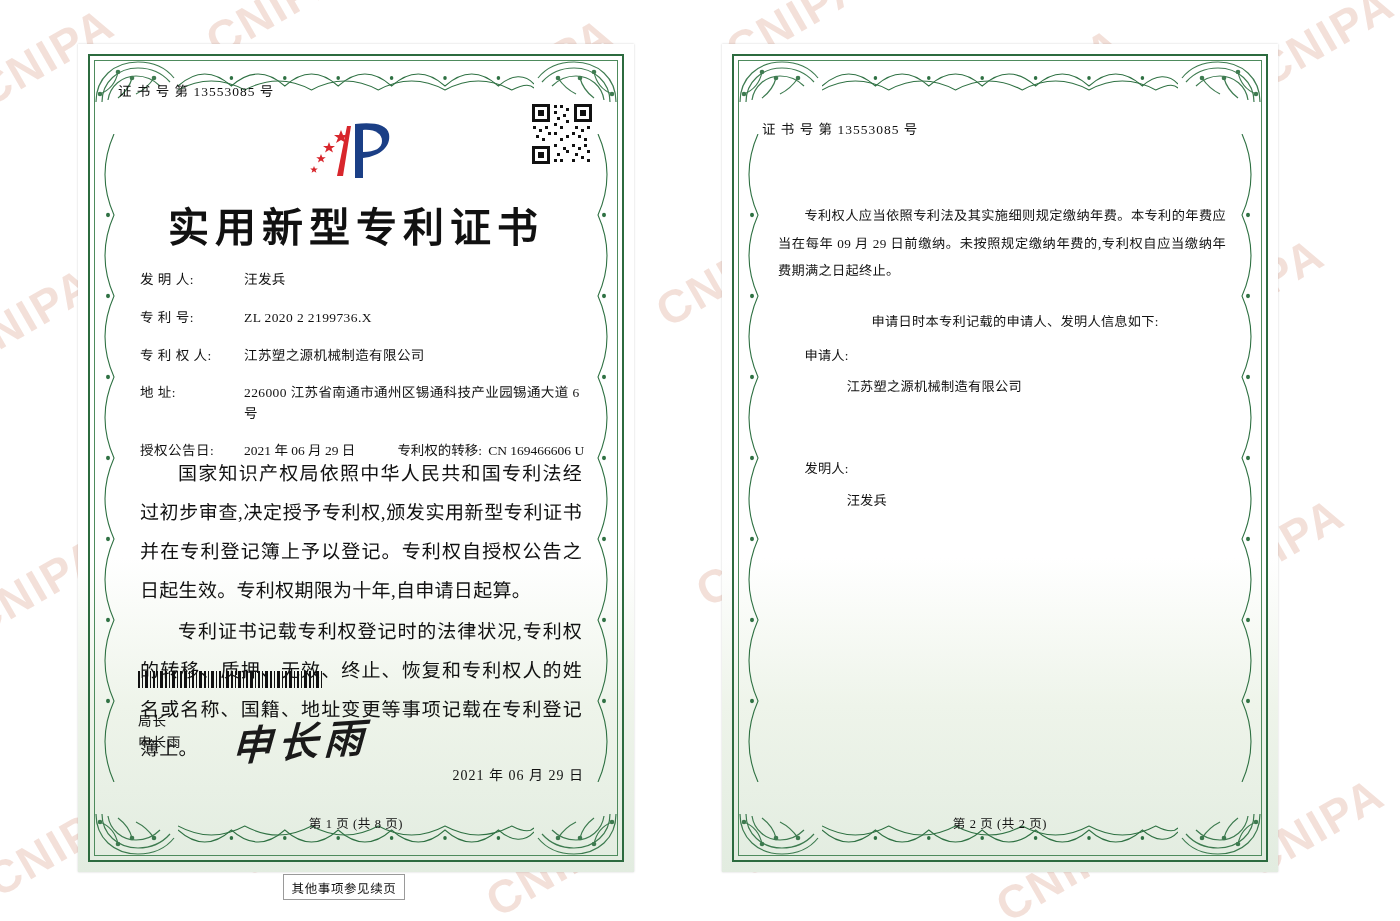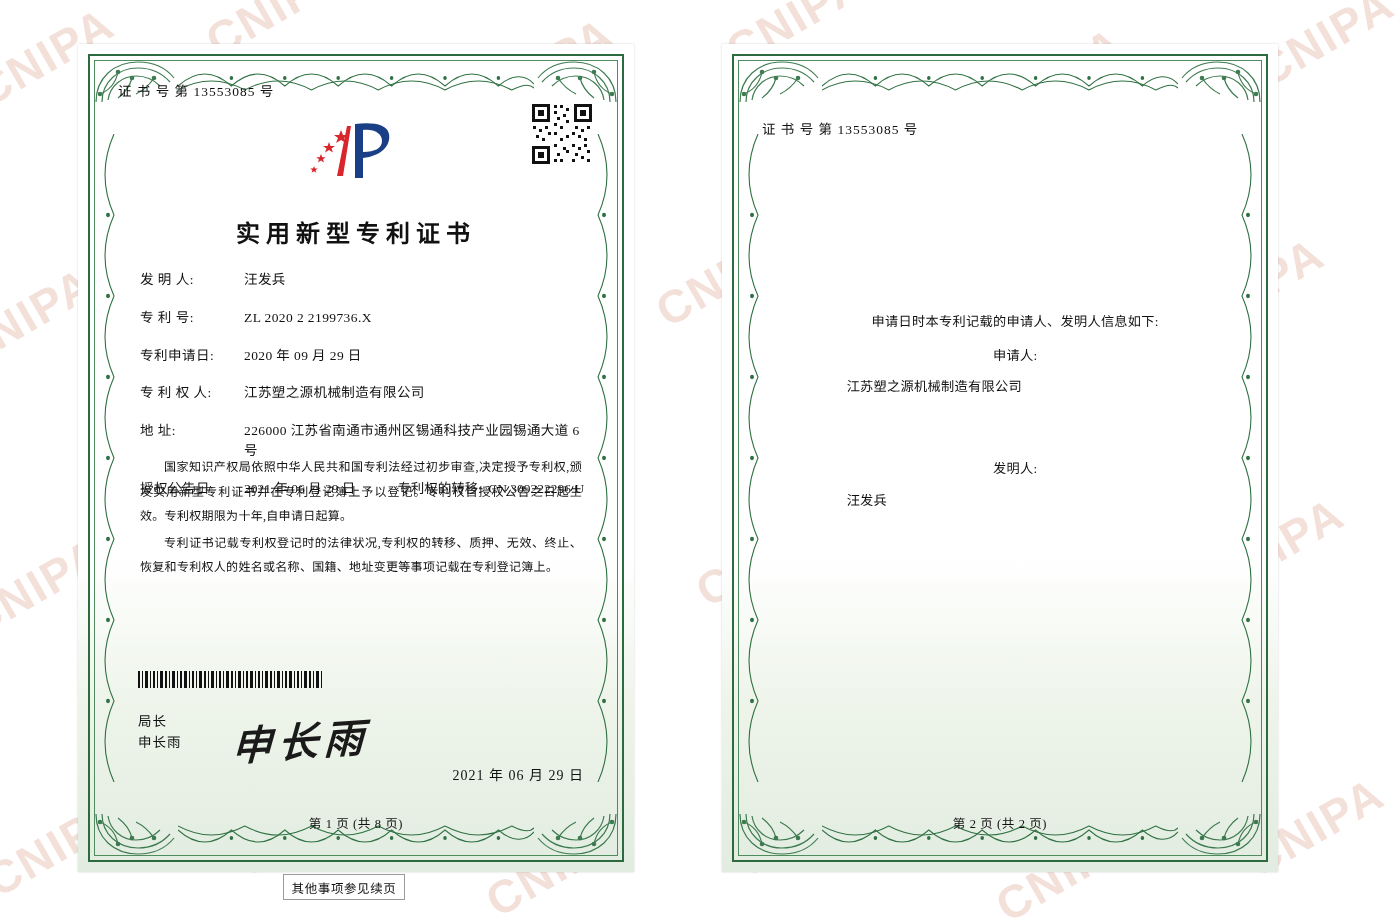--- a/index.html
+++ b/index.html
@@ -125,23 +125,23 @@
     right: 6px;
     top: 22px;
     width: 64px;
     height: 64px;
     background-color: #ffffff;
   }
 
   .main-title {
     position: absolute;
     left: 0; right: 0;
-    top: 134px;
+    top: 114px;
     text-align: center;
-    font-size: 24px;
+    font-size: 41px;
     font-weight: bold;
     letter-spacing: 6px;
     color: #111;
     font-family: "DejaVu Serif", "Liberation Serif", serif;
   }
 
   .fields {
     position: absolute;
     left: 28px;
     right: 14px;
@@ -176,21 +176,21 @@
     margin-right: 6px;
     white-space: nowrap;
   }
   .dual-second-value { flex: 0 0 auto; }
 
   .paragraphs {
     position: absolute;
     left: 28px;
     right: 18px;
     top: 375px;
-    font-size: 12px;
+    font-size: 19px;
     line-height: 2.05;
     color: #111;
     letter-spacing: 0.3px;
     text-align: justify;
   }
   .paragraphs p { margin: 0 0 2px 0; text-indent: 2em; }
 
   .barcode {
     position: absolute;
     left: 26px;
@@ -263,21 +263,21 @@
     position: absolute;
     left: 22px;
     right: 18px;
     top: 228px;
     font-size: 13.2px;
     line-height: 2.1;
     letter-spacing: 0.3px;
     color: #111;
   }
   .p2-lead { text-indent: 2em; margin: 0 0 6px 0; text-align: center; }
-  .p2-sub { margin: 0 0 4px 0; text-indent: 2em; text-align: center; }
+  .p2-sub { margin: 0 0 4px 0; text-indent: 2em; }
   .p2-name { margin: 0 0 0 0; padding-left: 5.2em; }
   .p2-gap { height: 54px; }
 
   
   .bottom-caption {
     position: absolute;
     left: 283px;
     top: 874px;
     width: 120px;
     height: 24px;
@@ -551,36 +551,32 @@
       <div class="fields">
         <div class="field-row">
           <span class="field-label spread">发 明 人:</span>
           <span class="field-value">汪发兵</span>
         </div>
         <div class="field-row">
           <span class="field-label spread">专 利 号:</span>
           <span class="field-value">ZL 2020 2 2199736.X</span>
         </div>
         <div class="field-row">
-          <span class="field-label">专利申请日:</span>
-          <span class="field-value">2020 年 09 月 29 日</span>
-        </div>
-        <div class="field-row">
           <span class="field-label spread">专 利 权 人:</span>
           <span class="field-value">江苏塑之源机械制造有限公司</span>
         </div>
         <div class="field-row">
           <span class="field-label spread">地 址:</span>
           <span class="field-value">226000 江苏省南通市通州区锡通科技产业园锡通大道 6 号</span>
         </div>
         <div class="field-row dual">
           <span class="field-label">授权公告日:</span>
           <span class="dual-second-value">2021 年 06 月 29 日</span>
           <span class="dual-second-label">专利权的转移:</span>
-          <span class="dual-second-value">CN 309222296 U</span>
+          <span class="dual-second-value">CN 169466606 U</span>
         </div>
       </div>
 
       <div class="paragraphs">
         <p>国家知识产权局依照中华人民共和国专利法经过初步审查,决定授予专利权,颁发实用新型专利证书并在专利登记簿上予以登记。专利权自授权公告之日起生效。专利权期限为十年,自申请日起算。</p>
         <p>专利证书记载专利权登记时的法律状况,专利权的转移、质押、无效、终止、恢复和专利权人的姓名或名称、国籍、地址变更等事项记载在专利登记簿上。</p>
       </div>
 
       <div class="barcode">
         <svg viewBox="0 0 184 17" preserveAspectRatio="none">
@@ -788,20 +784,21 @@
             <circle cx="40" cy="22" r="2.3"></circle>
           <circle cx="62" cy="22" r="2.3"></circle>
             <circle cx="8" cy="38" r="2.3"></circle>
         </g>
       </svg>
     </div>
 
     <div class="content">
       <div class="p2-cert-no">证 书 号 第 13553085 号</div>
 
+      <p class="p2-para">专利权人应当依照专利法及其实施细则规定缴纳年费。本专利的年费应当在每年 09 月 29 日前缴纳。未按照规定缴纳年费的,专利权自应当缴纳年费期满之日起终止。</p>
 
       <div class="p2-block">
         <p class="p2-lead">申请日时本专利记载的申请人、发明人信息如下:</p>
         <p class="p2-sub">申请人:</p>
         <p class="p2-name">江苏塑之源机械制造有限公司</p>
         <div class="p2-gap"></div>
         <p class="p2-sub">发明人:</p>
         <p class="p2-name">汪发兵</p>
       </div>
 

